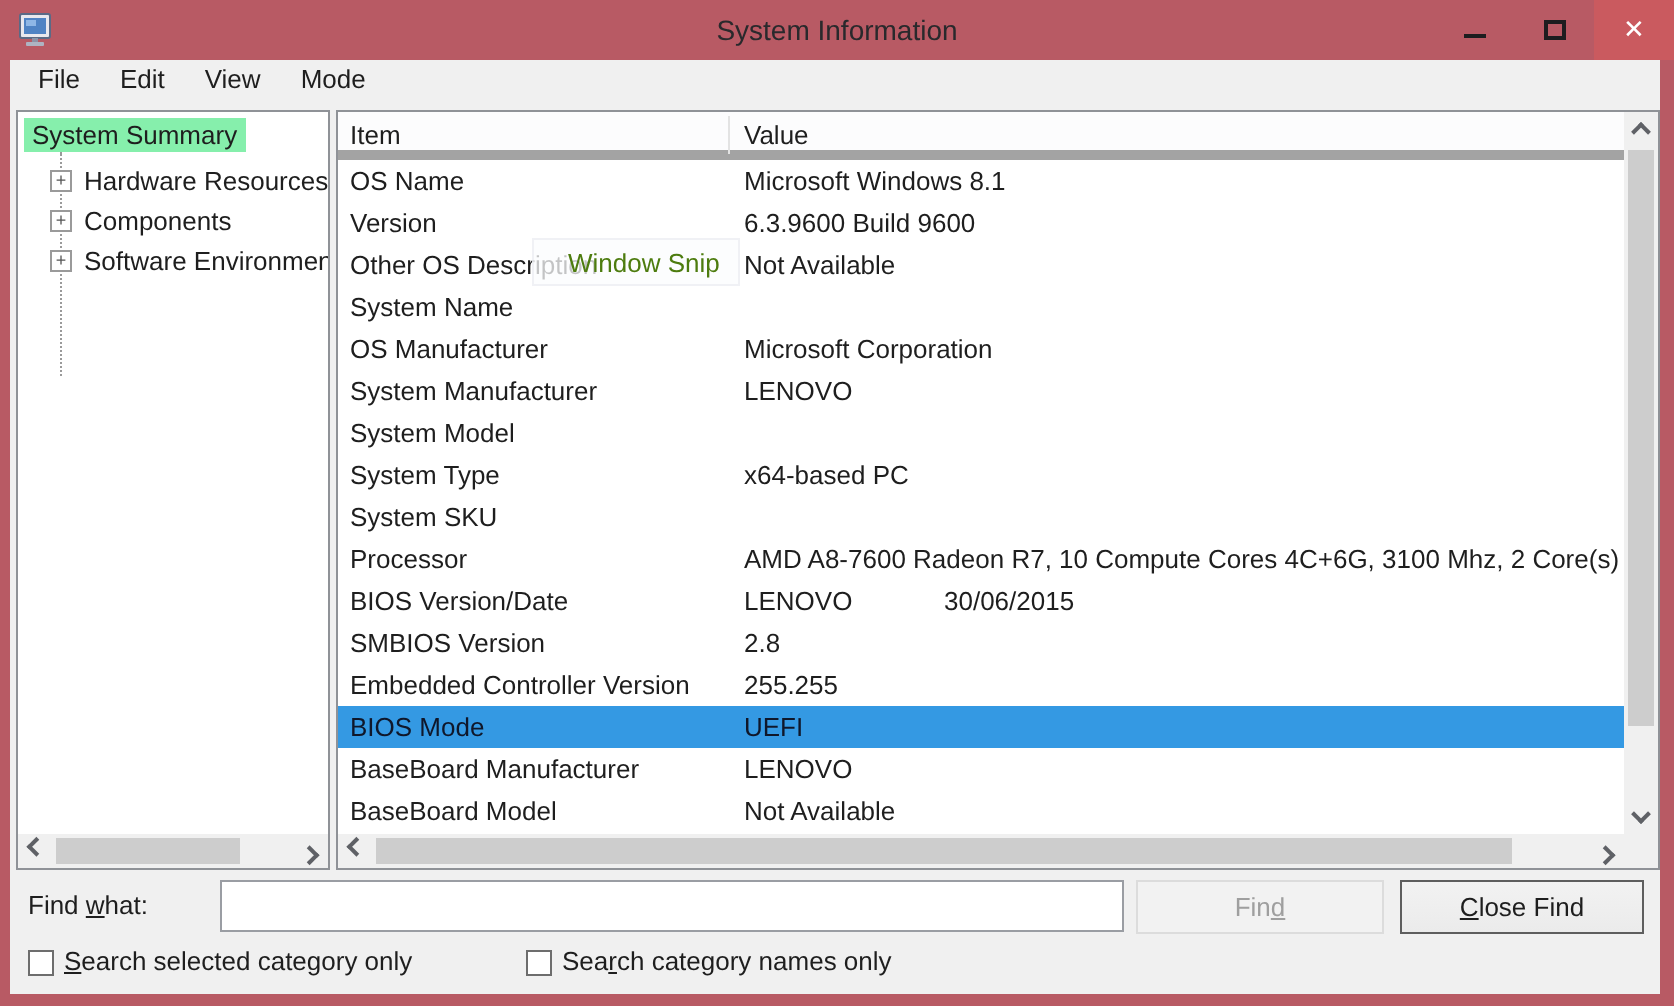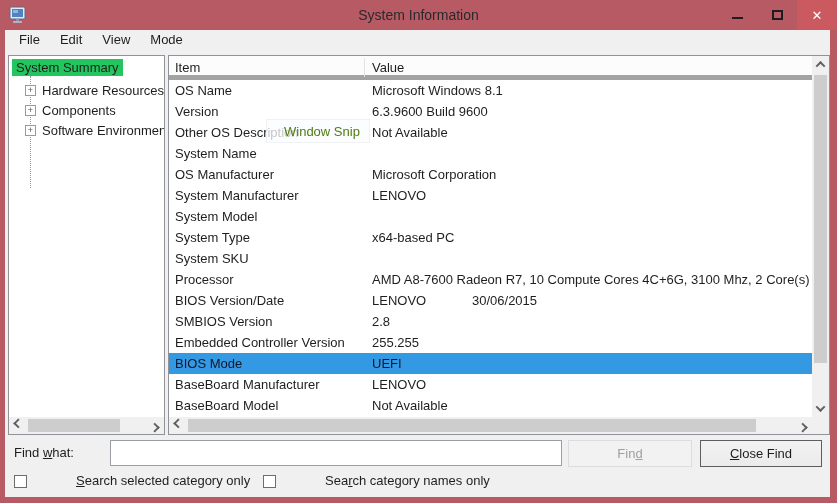--- a/index.html
+++ b/index.html
@@ -32,21 +32,21 @@
   
   .menubar{position:absolute;left:5px;top:30px;width:825px;height:23px;background:#f0f0f0;display:flex;align-items:flex-start;padding-left:4px;}
   .menu-item{padding:2px 10px;cursor:default;}
 
   
   .panel{position:absolute;background:#fff;border:1px solid #8f9297;}
   .tree-panel{left:8px;top:55px;width:157px;height:380px;overflow:hidden;}
   .table-panel{left:168px;top:55px;width:662px;height:380px;overflow:hidden;}
 
   
-  .tree-root{position:absolute;left:3px;top:3px;padding:1px 4px;background:#22c55e;white-space:nowrap;cursor:default;text-align:right;}
+  .tree-root{position:absolute;left:3px;top:3px;padding:1px 4px;background:#86efac;white-space:nowrap;cursor:default;text-align:right;}
   .tree-line{position:absolute;left:21px;top:20px;height:112px;width:0;border-left:1px dotted #9a9a9a;}
   .tree-item{position:absolute;left:0;width:200px;height:20px;line-height:20px;white-space:nowrap;cursor:default;}
   .tree-item .label{position:absolute;left:33px;top:0;}
   .expander{
     position:absolute;left:16px;top:4px;width:11px;height:11px;background:#fff;
     border:1px solid #9a9a9a;font-size:9px;line-height:9px;text-align:center;color:#555;cursor:default;
   }
 
   
   .thead{position:absolute;left:0;top:0;width:643px;height:24px;background:#fcfcfd;border-bottom:5px solid #a3a3a3;}
@@ -85,21 +85,21 @@
   .find-input{
     position:absolute;left:110px;top:440px;width:452px;height:26px;background:#fff;
     border:1px solid #9a9da3;font-family:inherit;font-size:13px;padding:0 4px;outline:none;
   }
   .btn{
     position:absolute;top:440px;height:27px;text-align:center;line-height:25px;cursor:default;
   }
   .btn-find{left:568px;width:124px;background:#f2f2f2;border:1px solid #dcdcdc;color:#9f9f9f;}
   .btn-closefind{left:700px;width:122px;background:linear-gradient(#f2f2f2,#ebebeb);border:1px solid #5e5e5e;color:#1e1e1e;}
 
-  .cb-row-item{position:absolute;top:472px;height:18px;line-height:18px;display:flex;align-items:center;cursor:default;gap:44px;}
+  .cb-row-item{position:absolute;top:472px;height:18px;line-height:18px;display:flex;align-items:center;cursor:default;}
   .cb1{left:14px;} .cb2{left:263px;}
   .checkbox{width:13px;height:13px;background:#fff;border:1px solid #6d6d6d;margin-right:5px;flex:0 0 auto;}
   .mn{text-decoration:underline;}
   .nowrap{white-space:nowrap;}
 </style>
 </head>
 <body>
 
 <div class="window">
 

